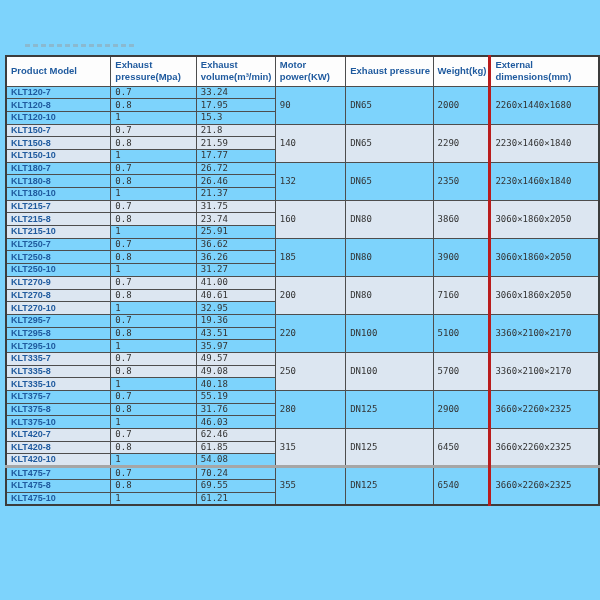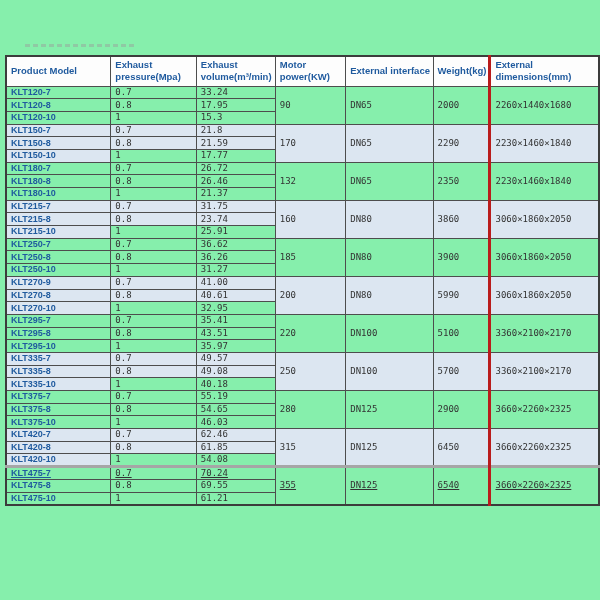--- a/index.html
+++ b/index.html
@@ -7,21 +7,21 @@
     padding: 0;
     width: 600px;
     height: 600px;
     background: #ffffff;
     font-family: "Liberation Sans", sans-serif;
     position: relative;
   }
   .page {
     position: absolute;
     inset: 0;
-    background: #86efac;
+    background: #7dd3fc;
   }
   
   .artifact {
     position: absolute;
     left: 25px;
     top: 44px;
     width: 112px;
     height: 3px;
     background: repeating-linear-gradient(90deg, #9a9a9a 0 5px, transparent 5px 8px);
     opacity: 0.45;
@@ -69,21 +69,21 @@
     color: #333333;
     font-family: "DejaVu Sans Mono", monospace;
   }
   td.model {
     font-family: "Liberation Sans", sans-serif;
     font-weight: bold;
     color: #1f5a9e;
   }
   .shaded { background: #dce6f1; }
   th.dims, td.dims { border-left: 3px solid #b91c1c; }
-  .pbreak { border-top: 3px solid #a6a6a6 !important; text-decoration: underline; }
+  .pbreak { border-top: 3px solid #a6a6a6 !important; }
 </style>
 </head>
 <body>
 
 <div class="page">
   <div class="artifact"></div>
 
   <table class="spec-table">
     <colgroup>
       <col class="c-model">
@@ -93,21 +93,21 @@
         <col class="c-interface">
         <col class="c-weight">
         <col class="c-dims">
     </colgroup>
     <thead>
       <tr>
           <th>Product Model</th>
           <th>Exhaust pressure(Mpa)</th>
           <th>Exhaust volume(m³/min)</th>
           <th>Motor power(KW)</th>
-          <th>External interface</th>
+          <th>Exhaust pressure</th>
           <th>Weight(kg)</th>
           <th class="dims">External dimensions(mm)</th>
         </tr>
     </thead>
     <tbody>
         <tr>
           <td class="model">KLT120-7</td>
           <td class="num">0.7</td>
           <td class="num">33.24</td>
           <td class="num merged" rowspan="3">90</td>
@@ -122,21 +122,21 @@
         </tr>
         <tr>
           <td class="model">KLT120-10</td>
           <td class="num">1</td>
           <td class="num">15.3</td>
         </tr>
         <tr>
           <td class="model shaded">KLT150-7</td>
           <td class="num shaded">0.7</td>
           <td class="num shaded">21.8</td>
-          <td class="num merged shaded" rowspan="3">170</td>
+          <td class="num merged shaded" rowspan="3">140</td>
           <td class="num merged shaded" rowspan="3">DN65</td>
           <td class="num merged shaded" rowspan="3">2290</td>
           <td class="num merged shaded dims" rowspan="3">2230×1460×1840</td>
         </tr>
         <tr>
           <td class="model shaded">KLT150-8</td>
           <td class="num shaded">0.8</td>
           <td class="num shaded">21.59</td>
         </tr>
         <tr>
@@ -200,37 +200,37 @@
           <td class="model">KLT250-10</td>
           <td class="num">1</td>
           <td class="num">31.27</td>
         </tr>
         <tr>
           <td class="model shaded">KLT270-9</td>
           <td class="num shaded">0.7</td>
           <td class="num shaded">41.00</td>
           <td class="num merged shaded" rowspan="3">200</td>
           <td class="num merged shaded" rowspan="3">DN80</td>
-          <td class="num merged shaded" rowspan="3">5990</td>
+          <td class="num merged shaded" rowspan="3">7160</td>
           <td class="num merged shaded dims" rowspan="3">3060x1860x2050</td>
         </tr>
         <tr>
           <td class="model shaded">KLT270-8</td>
           <td class="num shaded">0.8</td>
           <td class="num shaded">40.61</td>
         </tr>
         <tr>
           <td class="model shaded">KLT270-10</td>
           <td class="num">1</td>
           <td class="num">32.95</td>
         </tr>
         <tr>
           <td class="model">KLT295-7</td>
           <td class="num">0.7</td>
-          <td class="num">35.41</td>
+          <td class="num">19.36</td>
           <td class="num merged" rowspan="3">220</td>
           <td class="num merged" rowspan="3">DN100</td>
           <td class="num merged" rowspan="3">5100</td>
           <td class="num merged dims" rowspan="3">3360×2100×2170</td>
         </tr>
         <tr>
           <td class="model">KLT295-8</td>
           <td class="num">0.8</td>
           <td class="num">43.51</td>
         </tr>
@@ -263,21 +263,21 @@
           <td class="num">0.7</td>
           <td class="num">55.19</td>
           <td class="num merged" rowspan="3">280</td>
           <td class="num merged" rowspan="3">DN125</td>
           <td class="num merged" rowspan="3">2900</td>
           <td class="num merged dims" rowspan="3">3660×2260×2325</td>
         </tr>
         <tr>
           <td class="model">KLT375-8</td>
           <td class="num">0.8</td>
-          <td class="num">54.65</td>
+          <td class="num">31.76</td>
         </tr>
         <tr>
           <td class="model">KLT375-10</td>
           <td class="num">1</td>
           <td class="num">46.03</td>
         </tr>
         <tr>
           <td class="model shaded">KLT420-7</td>
           <td class="num shaded">0.7</td>
           <td class="num shaded">62.46</td>

